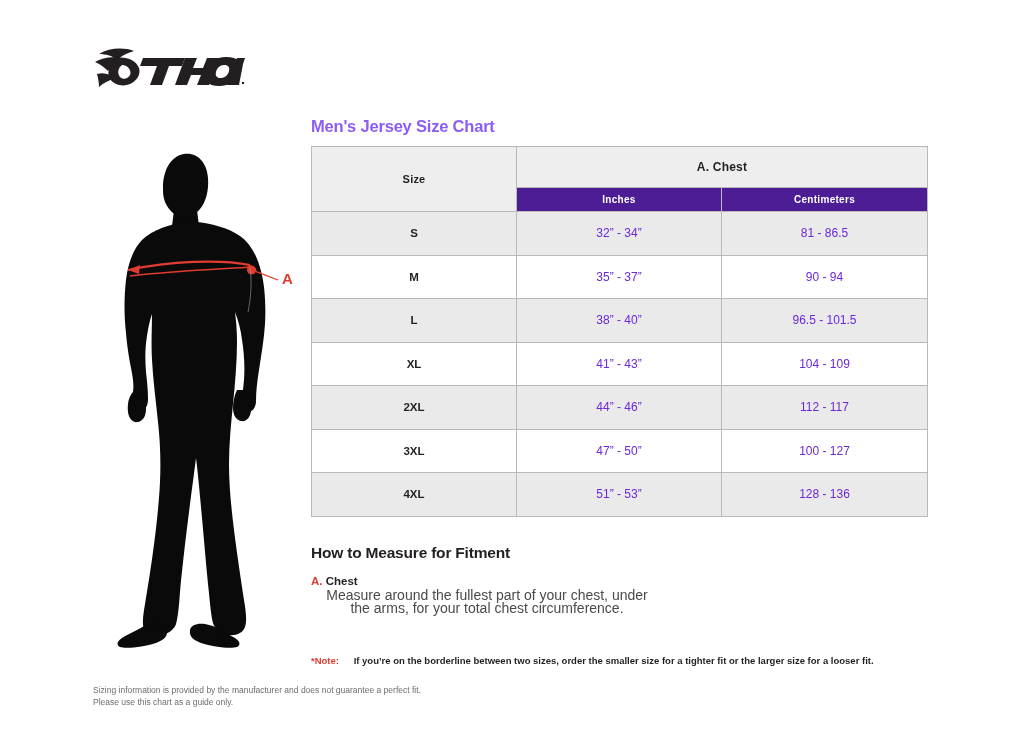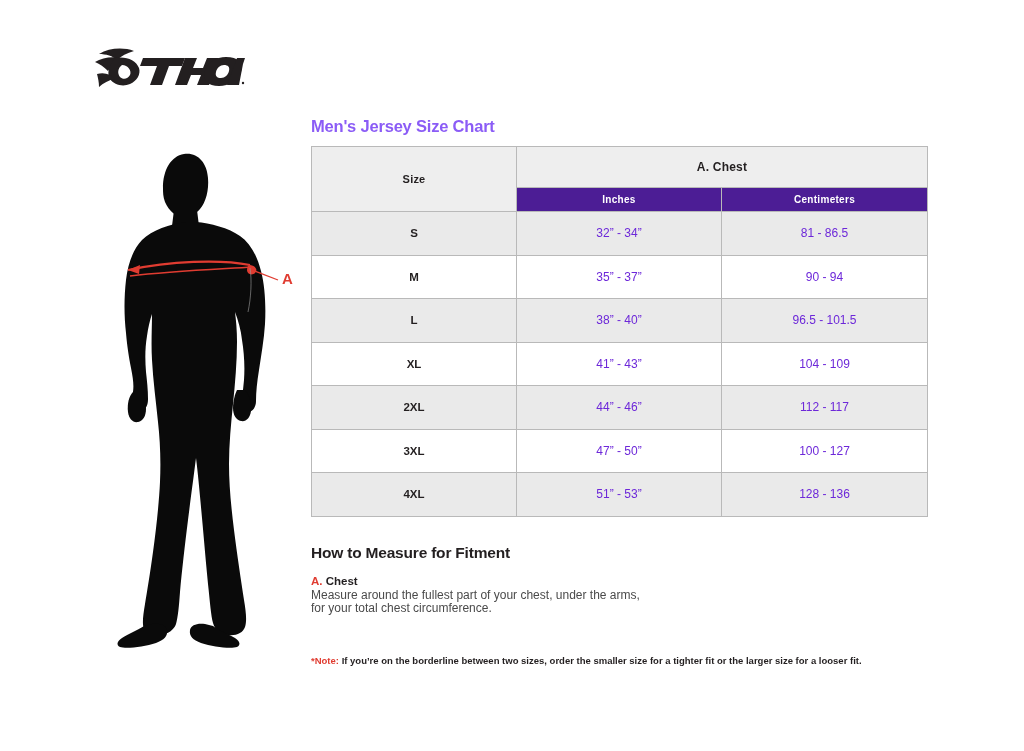--- a/index.html
+++ b/index.html
@@ -117,40 +117,42 @@
     position: absolute;
     left: 311px;
     top: 575px;
     font-size: 11.5px;
     font-weight: bold;
     color: #231f20;
   }
   #measure-label .mk { color: #e03c31; }
   #measure-desc {
     position: absolute;
-    left: 311px;
+    left: 322px;
     top: 589px;
     width: 330px;
-    font-size: 12px;
+    font-size: 14px;
     line-height: 12.5px;
     color: #4a4a4a;
+    text-align: center;
   }
 
   
   #note-line {
     position: absolute;
     left: 311px;
     top: 655px;
     font-size: 9.5px;
     font-weight: bold;
     color: #231f20;
     white-space: nowrap;
   }
   #note-line .note-kw {
     color: #e03c31;
+    margin-right: 12px;
   }
 
   
   #disclaimer {
     position: absolute;
     left: 93px;
     top: 684px;
     width: 420px;
     font-size: 8.5px;
     line-height: 12px;
@@ -326,13 +328,15 @@
 </div>
 
 <div id="measure-desc">Measure around the fullest part of your chest, under the arms, for your total chest circumference.</div>
 
 <div id="note-line">
   <span class="note-kw">*Note:</span>
   <span>If you’re on the borderline between two sizes, order the smaller size for a tighter fit or the larger size for a looser fit.</span>
 </div>
 
 <div id="disclaimer">
+  <div>Sizing information is provided by the manufacturer and does not guarantee a perfect fit.</div>
+  <div>Please use this chart as a guide only.</div>
 </div>
 
 </body></html>

